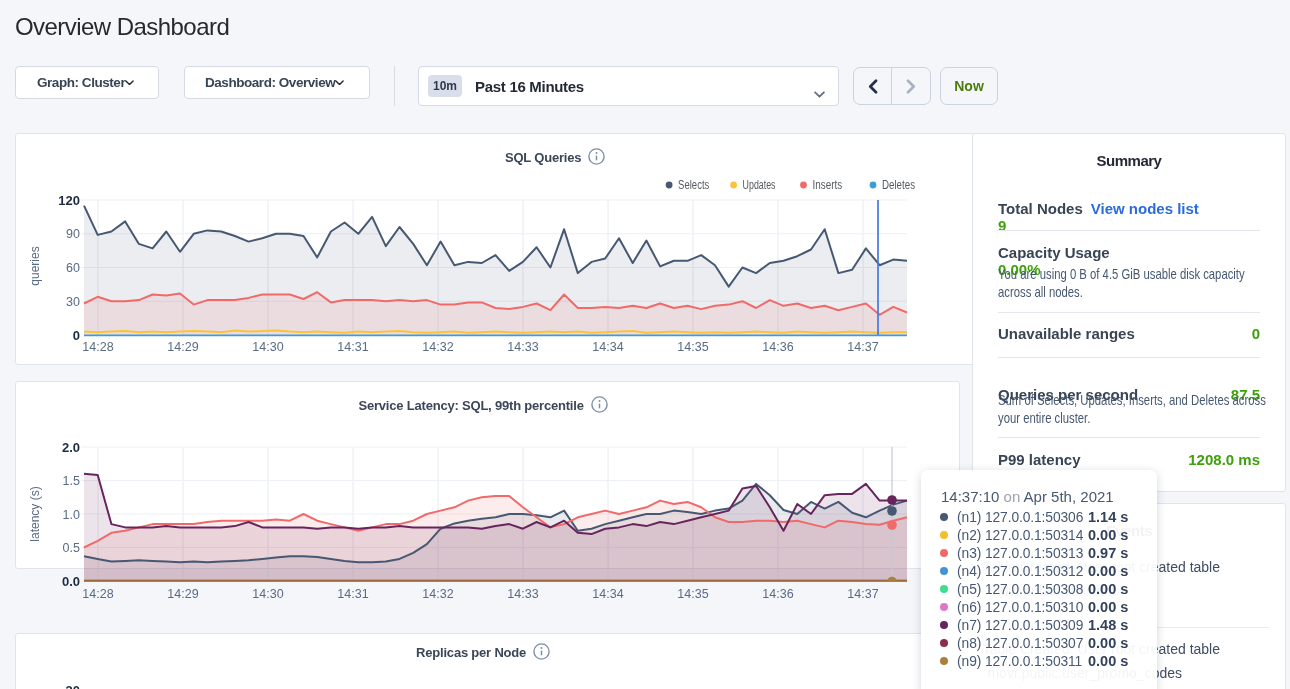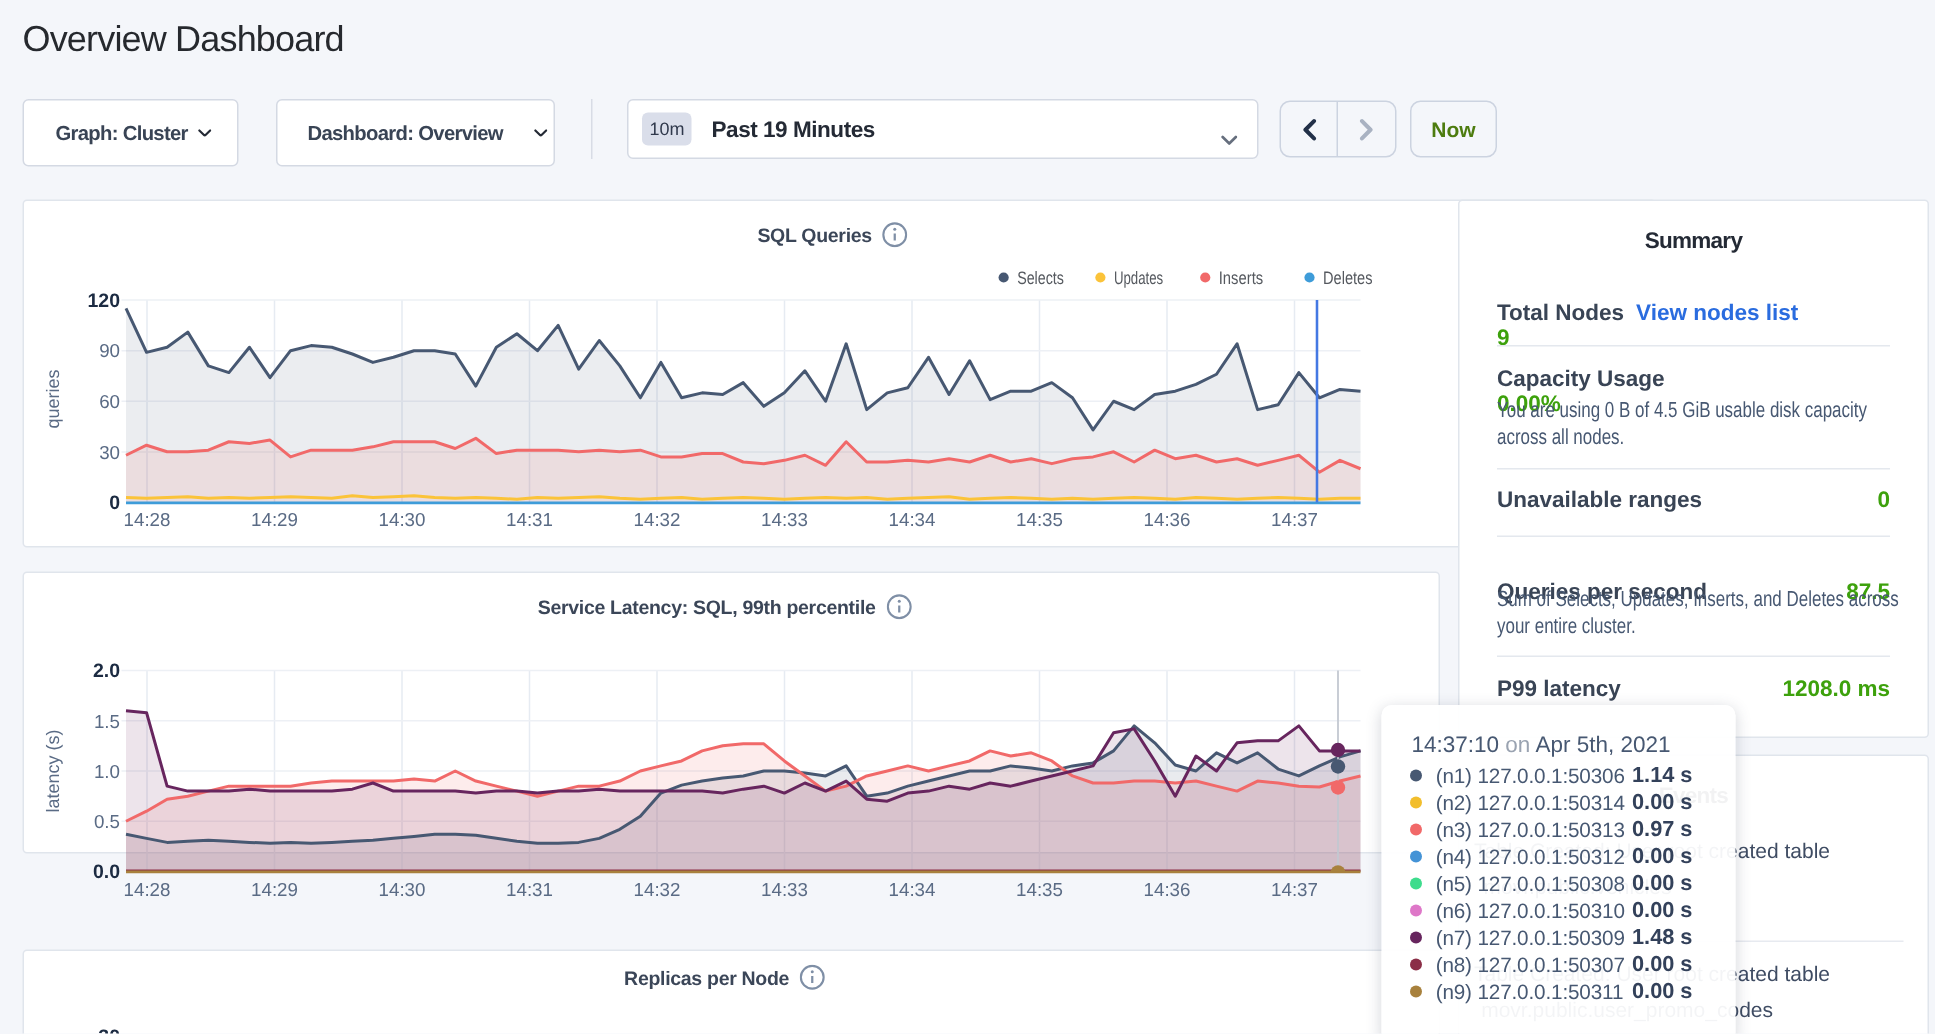--- a/index.html
+++ b/index.html
@@ -1,27 +1,27 @@
 <!DOCTYPE html>
 <html><head><meta charset="utf-8">
 <style>
 * { margin:0; padding:0; box-sizing:border-box; }
 html,body { width:1290px; height:689px; overflow:hidden; }
 body { font-family:"Liberation Sans", sans-serif; background:#f4f6fa; position:relative; }
 #app { position:absolute; left:0; top:0; width:1290px; height:689px; }
 h1 { position:absolute; left:15px; top:13px; font-size:24px; font-weight:400;
      color:#26292e; letter-spacing:-0.55px; }
-.btn { position:absolute; top:66px; height:45px; background:#fff;
+.btn { position:absolute; top:66px; height:33px; background:#fff;
        border:1px solid #d4d9e3; border-radius:4px; display:flex; align-items:center;
-       justify-content:space-between; font-size:13.5px; font-weight:bold; color:#394455;
+       justify-content:flex-start; font-size:13.5px; font-weight:bold; color:#394455;
        letter-spacing:-0.45px; }
 .vdiv { position:absolute; left:394px; top:66px; width:1px; height:40px; background:#d8dce5; }
 .timesel { position:absolute; left:418px; top:66px; width:421px; height:40px; background:#fff;
            border:1px solid #d4d9e3; border-radius:4px; display:flex; align-items:center; }
-.badge { background:#dadeea; border-radius:4px; font-size:12px; font-weight:normal;
+.badge { background:#dadeea; border-radius:4px; font-size:12px; font-weight:bold;
          color:#30394c; padding:4px 5px 4px; margin-left:9px; }
 .tstitle { font-size:15px; font-weight:bold; color:#242a35; margin-left:13px; letter-spacing:-0.3px; }
 .tschev { position:absolute; right:13px; top:17px; }
 .btngroup { position:absolute; left:853px; top:67px; width:78px; height:38px;
             border:1px solid #ccd3e0; border-radius:7px; display:flex; }
 .bg-half { width:50%; height:100%; display:flex; align-items:center; justify-content:center; }
 .bg-half:first-child { border-right:1px solid #ccd3e0; }
 .nowbtn { position:absolute; left:940px; top:67px; width:58px; height:38px;
           border:1px solid #ccd3e0; border-radius:7px; display:flex; align-items:center;
           justify-content:center; font-size:14px; font-weight:bold; color:#4d7c0f; }
@@ -61,21 +61,21 @@
 </div>
 <div class="btn" style="left:184px;width:186px;padding:0 4px 0 20px;">
   <span>Dashboard:&nbsp;Overview</span>
       <svg width="9" height="5.5" viewBox="0 0 10 6">
         <path d="M1,1 L5,5 L9,1" fill="none" stroke="#242a35" stroke-width="1.6" stroke-linecap="round" stroke-linejoin="round"></path>
       </svg>
 </div>
 <div class="vdiv"></div>
 <div class="timesel">
   <span class="badge">10m</span>
-      <span class="tstitle">Past 19 Minutes</span>
+      <span class="tstitle">Past 16 Minutes</span>
   <span class="tschev"><svg width="11" height="7" viewBox="0 0 10 6">
           <path d="M1,1 L5,5 L9,1" fill="none" stroke="#666f7e" stroke-width="1.6" stroke-linecap="round" stroke-linejoin="round"></path>
         </svg></span>
 </div>
 <div class="btngroup">
   <div class="bg-half">
         <svg width="10" height="15" viewBox="0 0 10 15">
           <path d="M8,1.7 L2.3,7.5 L8,13.3" fill="none" stroke="#223048" stroke-width="2.7" stroke-linecap="round" stroke-linejoin="round"></path>
         </svg>
       </div>

